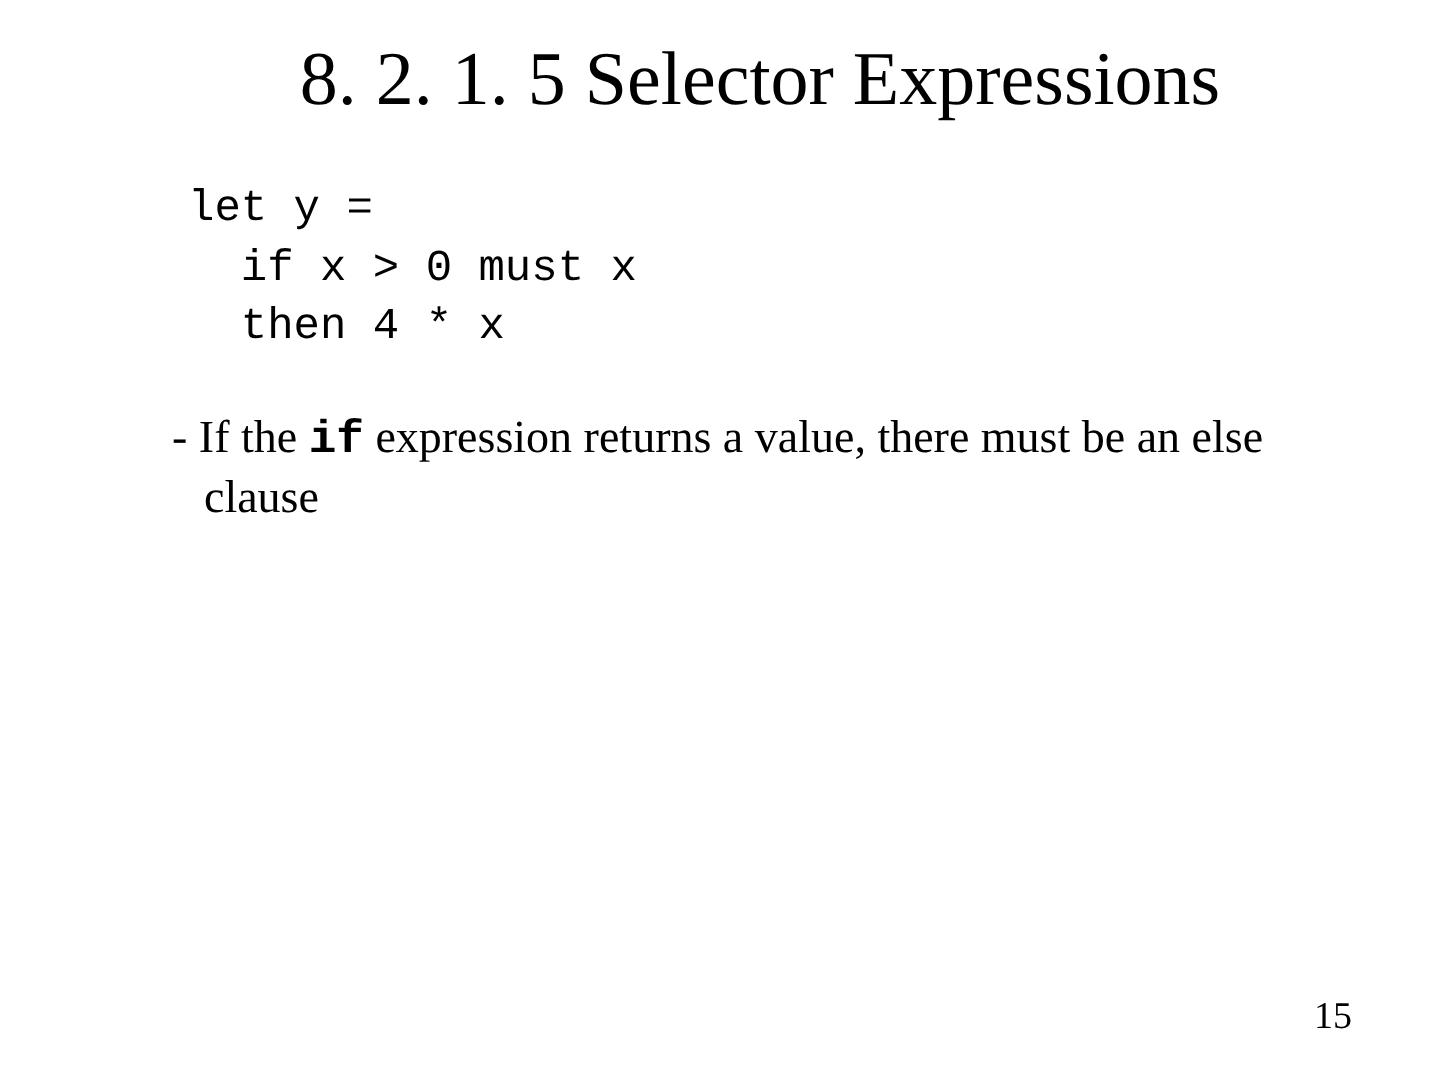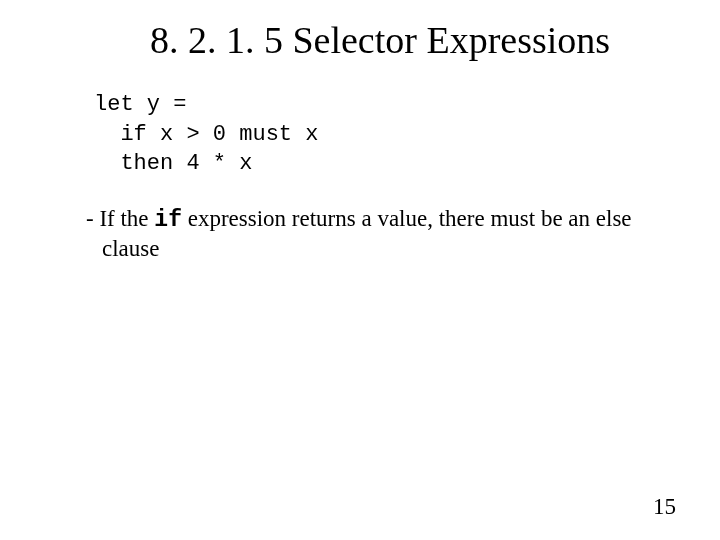--- a/index.html
+++ b/index.html
@@ -62,21 +62,21 @@
     padding-right: 20px;
   }
   .note .ifkw {
     font-family: "Courier New", Courier, monospace;
     font-weight: bold;
   }
   .pagenum {
     position: absolute;
     bottom: 20px;
     right: 44px;
-    font-size: 23px;
+    font-size: 19px;
   }
 </style>
 </head>
 <body>
 
 <div class="title">8. 2. 1. 5 Selector Expressions</div>
 
 <div class="content">
 
 

